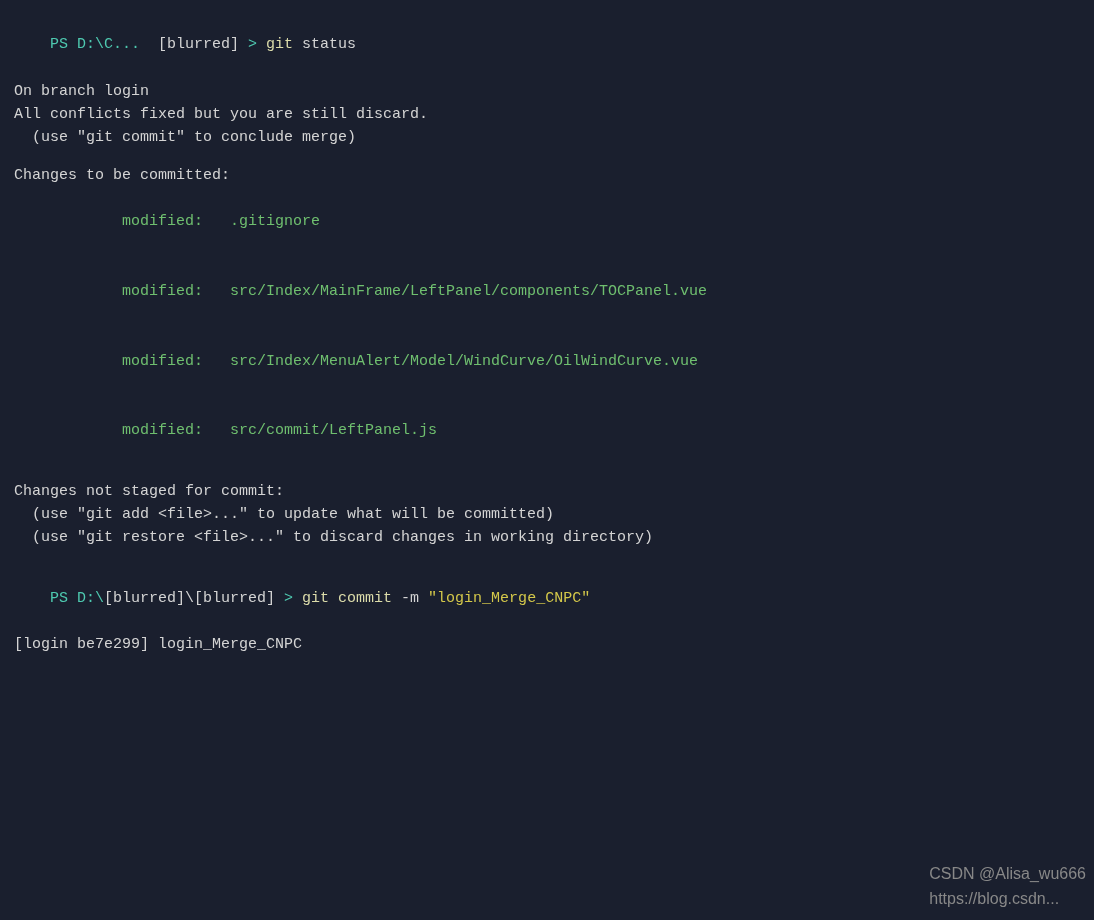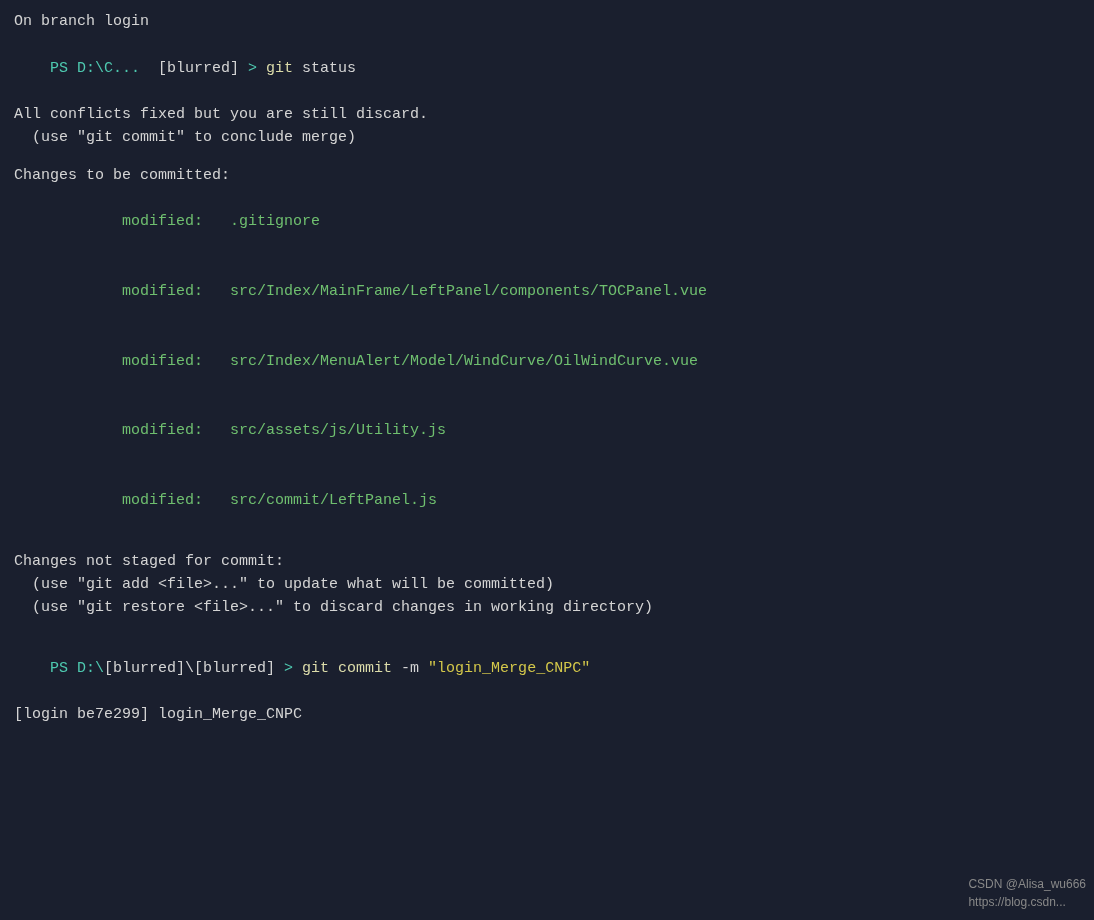--- a/index.html
+++ b/index.html
@@ -36,54 +36,51 @@
     .green { color: #6fbf6f; }
     .orange { color: #ce9178; }
     .ps-cyan { color: #4ec9b0; }
     .ps-yellow { color: #dcdcaa; }
 
     .watermark {
       position: absolute;
       bottom: 8px;
       right: 8px;
       color: #888;
-      font-size: 12px;
+      font-size: 16px;
       font-family: Arial, sans-serif;
     }
 
     .spacer { height: 14px; display: block; }
   </style>
 </head>
 <body>
 
 <div class="terminal">
 
-  <span class="line white">On branch login</span>
-
   <span class="line">
     <span class="ps-cyan">PS D:\C...  </span><span class="white">[blurred]</span><span class="ps-cyan"> &gt; </span><span class="ps-yellow">git</span><span class="white"> status</span>
   </span>
+
+  <span class="line white">On branch login</span>
   <span class="line white">All conflicts fixed but you are still discard.</span>
   <span class="line white">  (use "git commit" to conclude merge)</span>
 
   <span class="spacer"></span>
 
   <span class="line white">Changes to be committed:</span>
 
   <span class="line">
     <span class="green">        modified:   </span><span class="green">.gitignore</span>
   </span>
   <span class="line">
     <span class="green">        modified:   </span><span class="green">src/Index/MainFrame/LeftPanel/components/TOCPanel.vue</span>
   </span>
   <span class="line">
     <span class="green">        modified:   </span><span class="green">src/Index/MenuAlert/Model/WindCurve/OilWindCurve.vue</span>
-  </span>
-  <span class="line">
-    <span class="green">        modified:   </span><span class="green">src/assets/js/Utility.js</span>
   </span>
   <span class="line">
     <span class="green">        modified:   </span><span class="green">src/commit/LeftPanel.js</span>
   </span>
 
   <span class="spacer"></span>
 
   <span class="line white">Changes not staged for commit:</span>
   <span class="line white">  (use "git add &lt;file&gt;..." to update what will be committed)</span>
   <span class="line white">  (use "git restore &lt;file&gt;..." to discard changes in working directory)</span>

